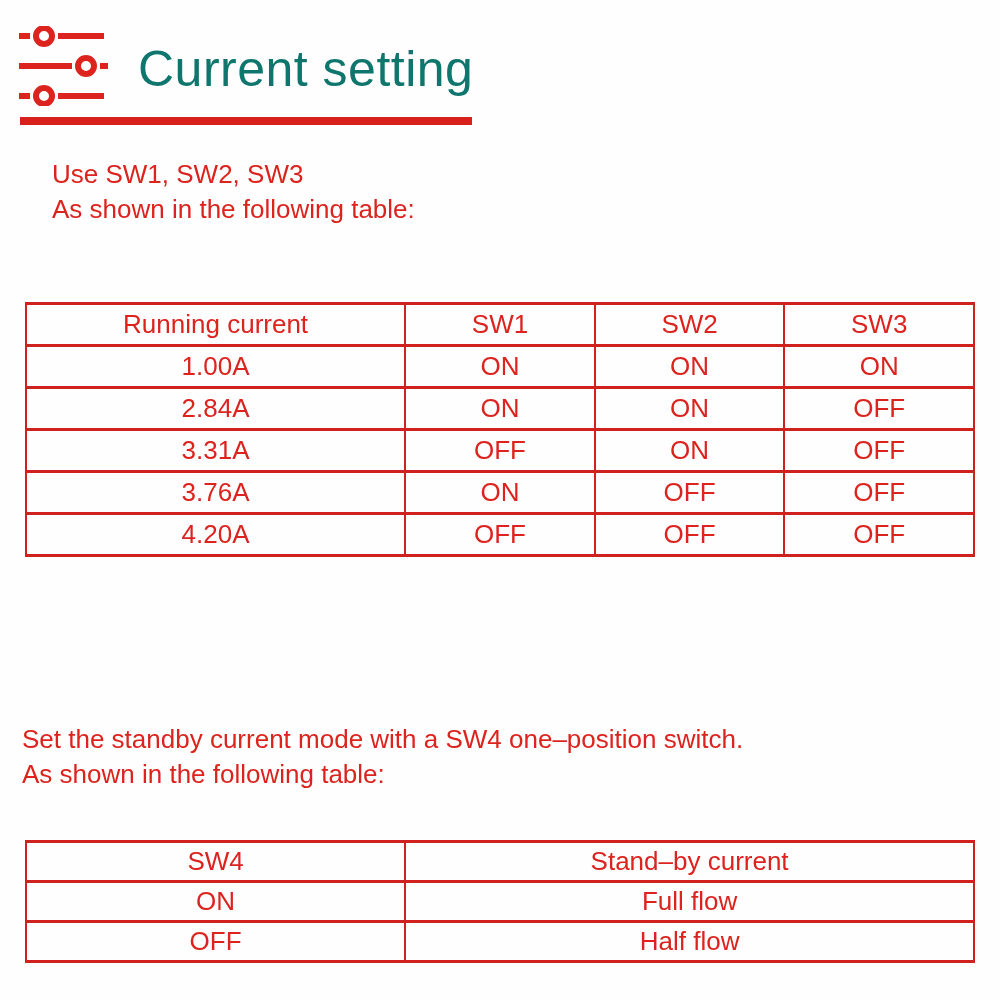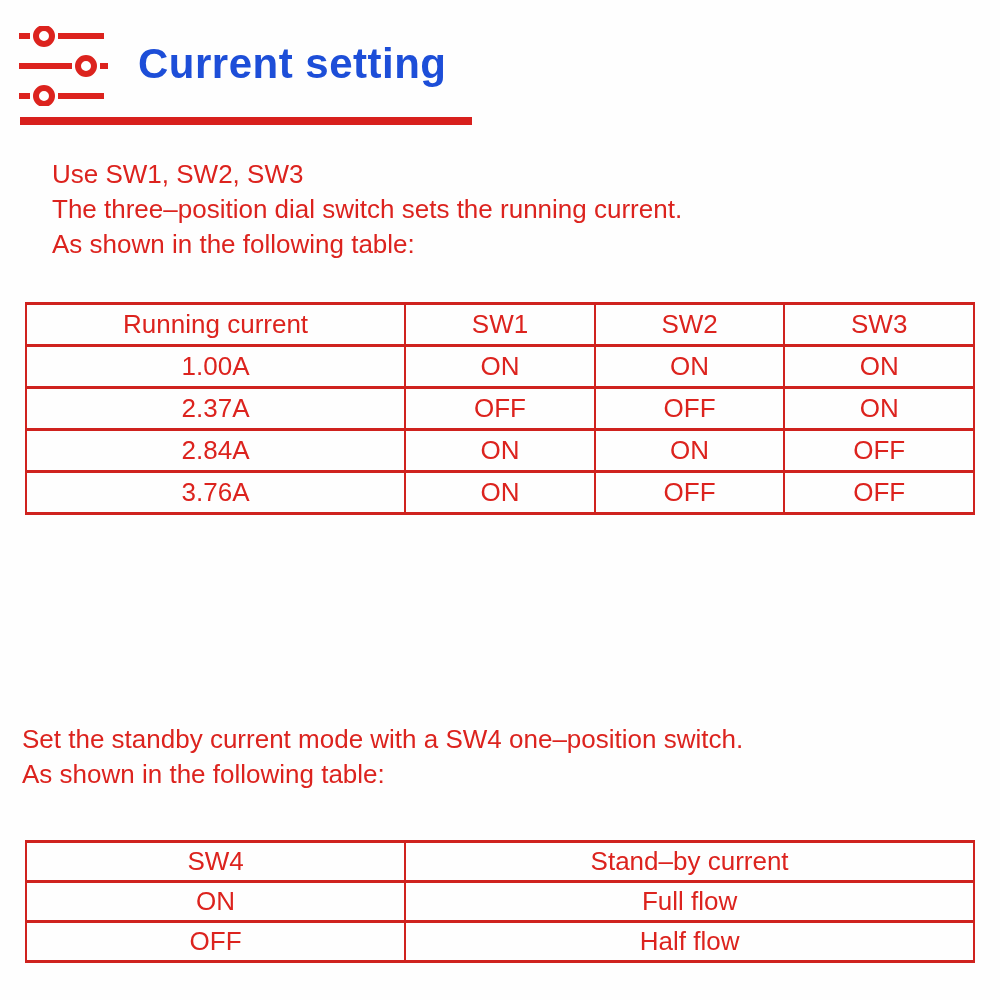--- a/index.html
+++ b/index.html
@@ -10,22 +10,22 @@
     position: relative;
     overflow: hidden;
     color: #dc231e;
   }
   .page { position: absolute; left: 0; top: 0; width: 1000px; height: 1000px; background: #fefefe; }
 
   .header-icon { position: absolute; left: 18px; top: 26px; width: 90px; height: 80px; }
 
   .page-title {
     position: absolute; left: 138px; top: 40px;
-    font-size: 42px; font-weight: 700; letter-spacing: 0.5px;
-    color: #1d4ed8; white-space: nowrap;
+    font-size: 50px; font-weight: 400; letter-spacing: 0.5px;
+    color: #0f766e; white-space: nowrap;
   }
   .title-rule {
     position: absolute; left: 20px; top: 117px;
     width: 452px; height: 8px; background: #d8201d;
   }
 
   .para { position: absolute; left: 22px; font-size: 26px; line-height: 35px; color: #dc231e; }
   .para-1 { top: 157px; margin-left: 30px; }
   .para-2 { top: 722px; }
 
@@ -68,55 +68,60 @@
     <line x1="1" y1="70" x2="12" y2="70" stroke="#dc231e" stroke-width="6"></line>
     <circle cx="26" cy="70" r="8" stroke="#dc231e" stroke-width="6" fill="#ffffff"></circle>
     <line x1="40" y1="70" x2="86" y2="70" stroke="#dc231e" stroke-width="6"></line>
   </svg>
 
   <div class="page-title">Current setting</div>
   <div class="title-rule"></div>
 
   <div class="para para-1">
     <div>Use SW1, SW2, SW3</div>
-    <div>The three–position dial switch sets the running current.</div>
     <div>As shown in the following table:</div>
   </div>
 
   <table class="running-table">
     <thead>
       <tr>
           <th>Running current</th>
           <th>SW1</th>
           <th>SW2</th>
           <th>SW3</th>
         </tr>
     </thead>
     <tbody>
         <tr>
           <td>1.00A</td>
           <td>ON</td>
           <td>ON</td>
           <td>ON</td>
         </tr>
         <tr>
-          <td>2.37A</td>
-          <td>OFF</td>
-          <td>OFF</td>
-          <td>ON</td>
-        </tr>
-        <tr>
           <td>2.84A</td>
           <td>ON</td>
           <td>ON</td>
           <td>OFF</td>
         </tr>
         <tr>
+          <td>3.31A</td>
+          <td>OFF</td>
+          <td>ON</td>
+          <td>OFF</td>
+        </tr>
+        <tr>
           <td>3.76A</td>
           <td>ON</td>
+          <td>OFF</td>
+          <td>OFF</td>
+        </tr>
+        <tr>
+          <td>4.20A</td>
+          <td>OFF</td>
           <td>OFF</td>
           <td>OFF</td>
         </tr>
       </tbody>
   </table>
 
   <div class="para para-2">
     <div>Set the standby current mode with a SW4 one–position switch.</div>
     <div>As shown in the following table:</div>
   </div>

